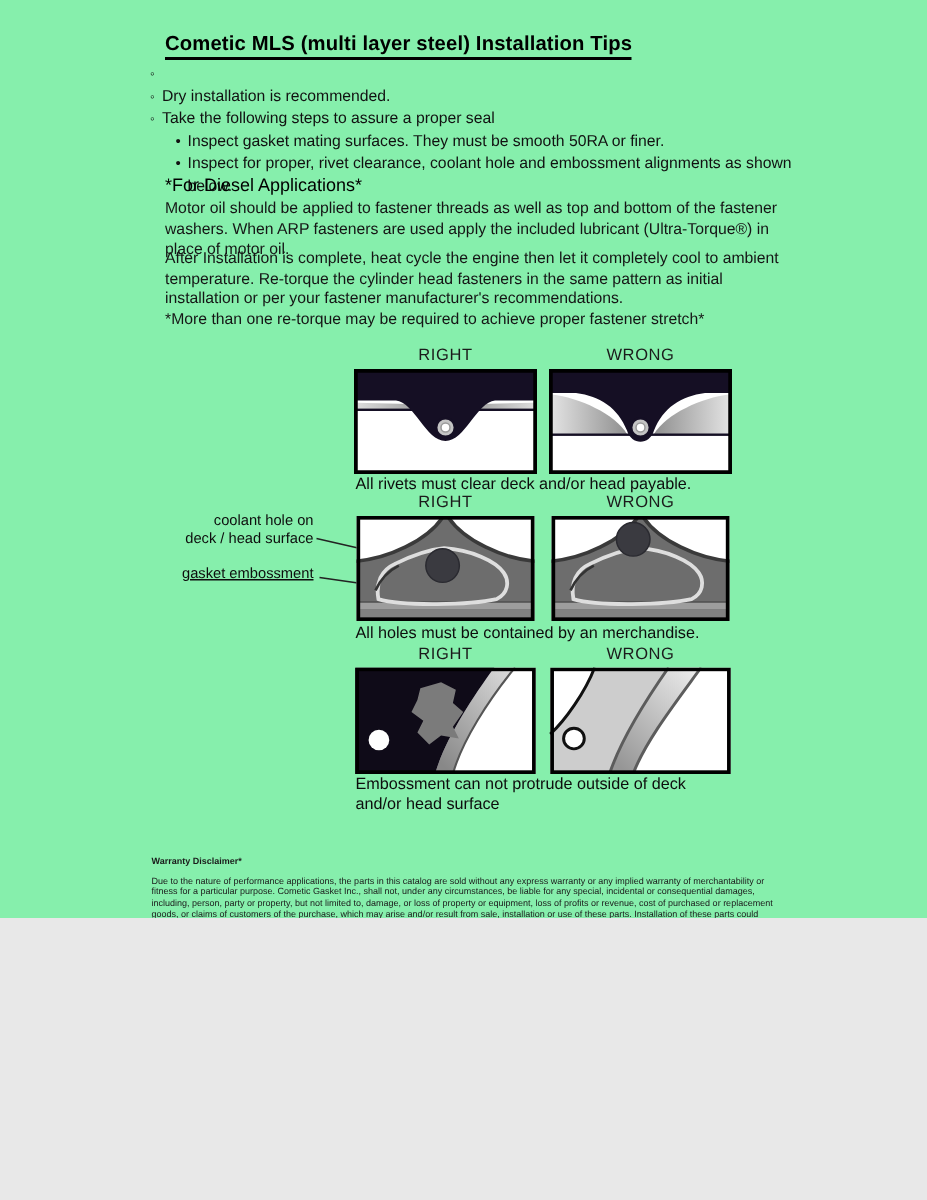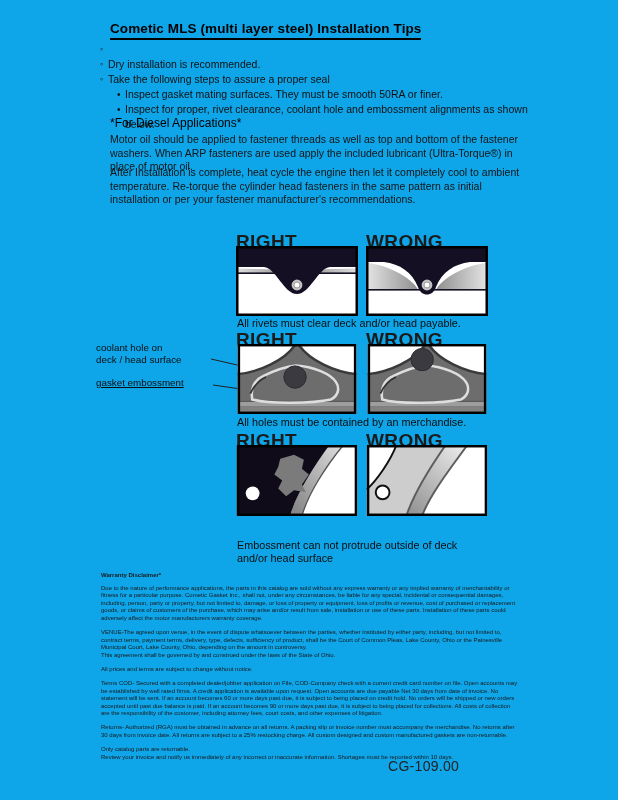--- a/index.html
+++ b/index.html
@@ -1,38 +1,38 @@
 <!DOCTYPE html>
 <html><head>
 <meta charset="utf-8">
 <style>
   html,body{margin:0;padding:0;background:#e8e8e8;}
   .page{
-    position:relative;width:618px;height:800px;background:#0ea5e9;
+    position:relative;width:618px;height:612px;background:#86efac;
     font-family:"Liberation Sans", sans-serif;color:#111;overflow:hidden;
     margin:0 auto;
   }
   .title{
     position:absolute;left:110px;top:21px;font-size:13.5px;font-weight:bold;
     color:#000;border-bottom:2.5px solid #000;padding-bottom:2px;letter-spacing:0.1px;
   }
   .bullets{position:absolute;left:100px;top:42px;width:430px;font-size:10.5px;line-height:14.8px;}
   .b-row{display:flex;}
   .b-marker{width:8px;flex:0 0 8px;font-size:9px;line-height:15px;}
   .sub{padding-left:17px;}
   .sub .b-marker{font-size:10px;}
   .diesel-head{position:absolute;left:110px;top:116px;font-size:12px;font-weight:normal;color:#000;}
   .para{position:absolute;left:110px;width:414px;font-size:10.5px;line-height:13.6px;color:#151515;}
   .p1{top:133px;}
   .p2{top:166px;}
   .pnote{top:207px;}
-  .fig-label{position:absolute;width:122px;text-align:left;font-size:19px;font-weight:bold;color:#1b1b1b;letter-spacing:0.4px;}
+  .fig-label{position:absolute;width:122px;text-align:center;font-size:11px;font-weight:normal;color:#1b1b1b;letter-spacing:0.4px;}
   .fig-caption{position:absolute;left:237px;font-size:10.8px;color:#0d0d0d;white-space:pre-line;line-height:12.5px;}
   .figbox{position:absolute;width:122px;}
-  .ann{position:absolute;left:96px;width:113px;text-align:left;font-size:9.8px;line-height:11.5px;color:#0d0d0d;white-space:pre-line;}
+  .ann{position:absolute;left:96px;width:113px;text-align:right;font-size:9.8px;line-height:11.5px;color:#0d0d0d;white-space:pre-line;}
   .connector-svg{position:absolute;left:205px;top:340px;}
   .fineprint{position:absolute;left:101px;top:572px;width:418px;color:#1a1a1a;}
   .fineprint .fp-head{font-size:6px;font-weight:bold;margin:0 0 6.5px 0;}
   .fineprint p{font-size:6px;line-height:7.6px;margin:0 0 6.5px 0;white-space:pre-line;}
   .page-code{position:absolute;left:388px;top:758px;font-size:14px;color:#222;letter-spacing:0.3px;}
 </style>
 </head>
 <body>
 
 <div class="page">
@@ -57,20 +57,21 @@
     </div>
     <div class="b-row sub">
       <span class="b-marker">•</span>
       <span>Inspect for proper, rivet clearance, coolant hole and embossment alignments as shown below.</span>
     </div>
   </div>
 
   <div class="diesel-head">*For Diesel Applications*</div>
   <div class="para p1">Motor oil should be applied to fastener threads as well as top and bottom of the fastener washers. When ARP fasteners are used apply the included lubricant (Ultra-Torque®) in place of motor oil.</div>
   <div class="para p2">After Installation is complete, heat cycle the engine then let it completely cool to ambient temperature. Re-torque the cylinder head fasteners in the same pattern as initial installation or per your fastener manufacturer's recommendations.</div>
+  <div class="para pnote">*More than one re-torque may be required to achieve proper fastener stretch*</div>
 
   <div class="fig-label" style="left:236px;top:231px;">RIGHT</div>
   <div class="fig-label" style="left:366px;top:231px;">WRONG</div>
 
   <div class="figbox" style="left:236px;top:246px;">
     <svg width="122" height="70" viewBox="0 0 122 70">
       <rect width="122" height="70" fill="#ffffff"></rect>
       <defs>
         <linearGradient id="w1l" x1="1" y1="0" x2="0" y2="0">
           <stop offset="0" stop-color="#989898"></stop>
@@ -195,21 +196,21 @@
       <path d="M30,0 C24,16 10,36 0,45 V72 H56 C64,50 86,22 102,0 Z" fill="#cdcdcd"></path>
       <path d="M30,0 C24,16 10,36 0,45" stroke="#111" stroke-width="2" fill="none"></path>
       <path d="M80,0 H102 C86,22 64,50 56,72 H40 C48,48 66,20 80,0 Z" fill="url(#f3w)"></path>
       <path d="M80,0 C66,20 48,48 40,72" stroke="#5c5c5c" stroke-width="2" fill="none"></path>
       <path d="M102,0 C86,22 64,50 56,72" stroke="#5c5c5c" stroke-width="2" fill="none"></path>
       <circle cx="16" cy="48" r="7" fill="#ffffff" stroke="#111" stroke-width="2"></circle>
       <rect x="1.25" y="1.25" width="119.5" height="69.5" fill="none" stroke="#000" stroke-width="2.5"></rect>
     </svg>
   </div>
 
-  <div class="fig-caption" style="top:539px;">Embossment can not protrude outside of deck
+  <div class="fig-caption" style="top:517px;">Embossment can not protrude outside of deck
 and/or head surface</div>
 
   <div class="fineprint">
     <div class="fp-head">Warranty Disclaimer*</div>
     <p>Due to the nature of performance applications, the parts in this catalog are sold without any express warranty or any implied warranty of merchantability or fitness for a particular purpose.  Cometic Gasket Inc., shall not, under any circumstances, be liable for any special, incidental or consequential damages, including, person, party or property, but not limited to, damage, or loss of property or equipment, loss of profits or revenue, cost of purchased or replacement goods, or claims of customers of the purchase, which may arise and/or result from sale, installation or use of these parts.  Installation of these parts could adversely affect the motor manufacturers warranty coverage.</p>
     <p>VENUE-The agreed upon venue, in the event of dispute whatsoever between the parties, whether instituted by either party, including, but not limited to, contract terms, payment terms, delivery, type, defects, sufficiency of product, shall be the Court of Common Pleas, Lake County, Ohio or the Painesville Municipal Court, Lake County, Ohio, depending on the amount in controversy.
 This agreement shall be governed by and construed under the laws of the State of Ohio.</p>
     <p>All prices and terms are subject to change without notice.</p>
     <p>Terms COD- Secured with a completed dealer/jobber application on File, COD-Company check with a current credit card number on file.  Open accounts may be established by well rated firms.  A credit application is available upon request.  Open accounts are due payable Net 30 days from date of invoice.  No statement will be sent.  If an account becomes 60 or more days past due, it is subject to being placed on credit hold.  No orders will be shipped or new orders accepted until past due balance is paid.  If an account becomes 90 or more days past due, it is subject to being placed for collections.  All costs of collection are the responsibility of the customer, including attorney fees, court costs, and other expenses of litigation.</p>
     <p>Returns- Authorized (RGA) must be obtained in advance on all returns.  A packing slip or invoice number must accompany the merchandise.  No returns after 30 days from invoice date.  All returns are subject to a 25% restocking charge.  All custom designed and custom manufactured gaskets are non-returnable.</p>

